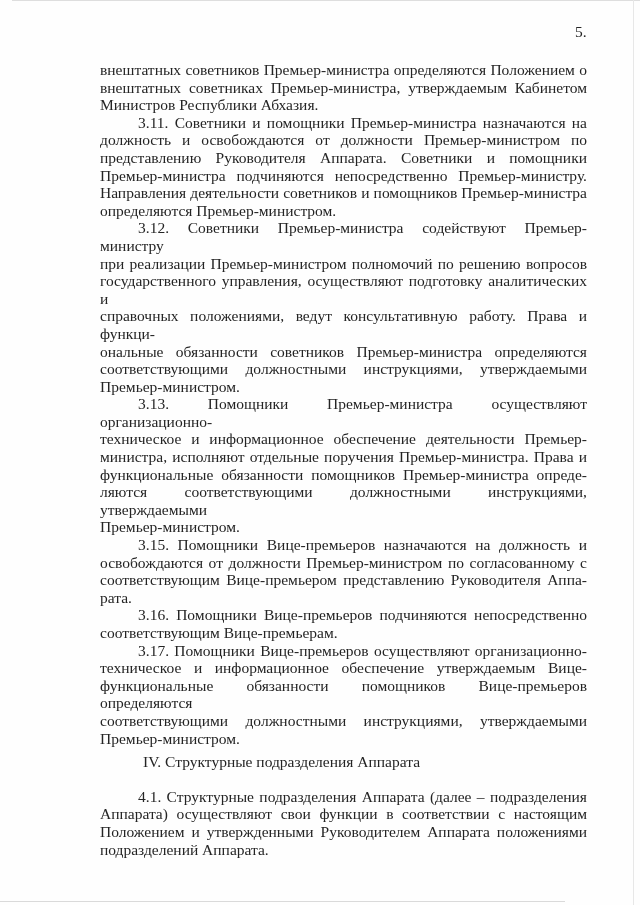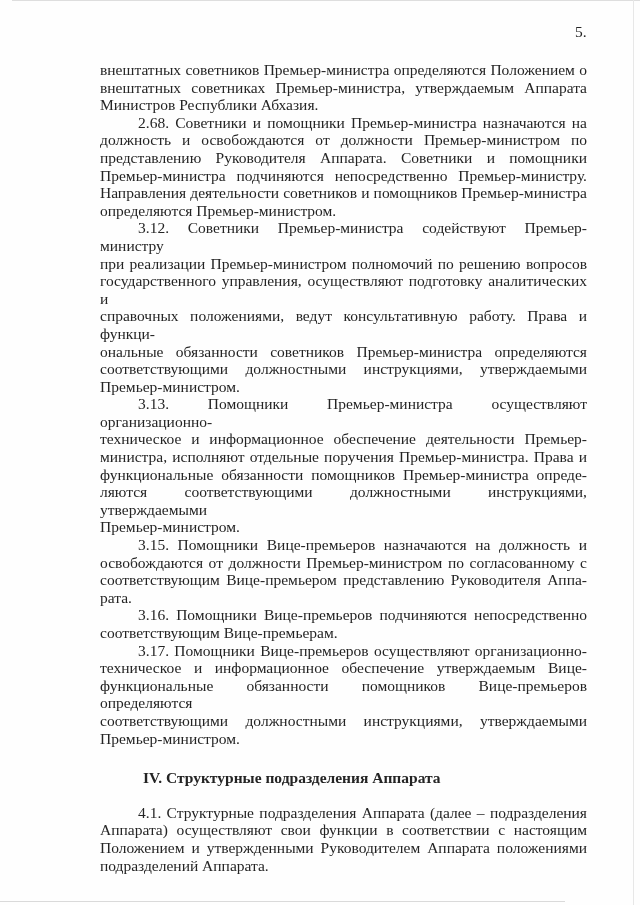--- a/index.html
+++ b/index.html
@@ -47,43 +47,43 @@
     text-align-last: justify;
     font-family: Liberation Serif, serif;
   }
   .para .line.last {
     text-align-last: left;
   }
   .para .line.indent {
     text-indent: 38px;
   }
   .heading {
-    font-weight: bold;
+    font-weight: normal;
     text-indent: 43px;
-    margin: 22px 0 17px 0;
+    margin: 6px 0 17px 0;
   }
 </style>
 </head>
 <body>
 
 <div class="page">
   <div class="edge edge-top"></div>
   <div class="edge edge-right"></div>
   <div class="edge edge-bottom"></div>
 
   <div class="page-number">5.</div>
 
   <div class="doc-body" id="doc-body">
       <div class="para">
         <div class="line">внештатных советников Премьер-министра определяются Положением о</div>
-        <div class="line">внештатных советниках Премьер-министра, утверждаемым Аппарата</div>
+        <div class="line">внештатных советниках Премьер-министра, утверждаемым Кабинетом</div>
         <div class="line last">Министров Республики Абхазия.</div>
       </div>
       <div class="para">
-        <div class="line indent">2.68. Советники и помощники Премьер-министра назначаются на</div>
+        <div class="line indent">3.11. Советники и помощники Премьер-министра назначаются на</div>
         <div class="line">должность и освобождаются от должности Премьер-министром по</div>
         <div class="line">представлению Руководителя Аппарата. Советники и помощники</div>
         <div class="line">Премьер-министра подчиняются непосредственно Премьер-министру.</div>
         <div class="line">Направления деятельности советников и помощников Премьер-министра</div>
         <div class="line last">определяются Премьер-министром.</div>
       </div>
       <div class="para">
         <div class="line indent">3.12. Советники Премьер-министра содействуют Премьер-министру</div>
         <div class="line">при реализации Премьер-министром полномочий по решению вопросов</div>
         <div class="line">государственного управления, осуществляют подготовку аналитических и</div>

